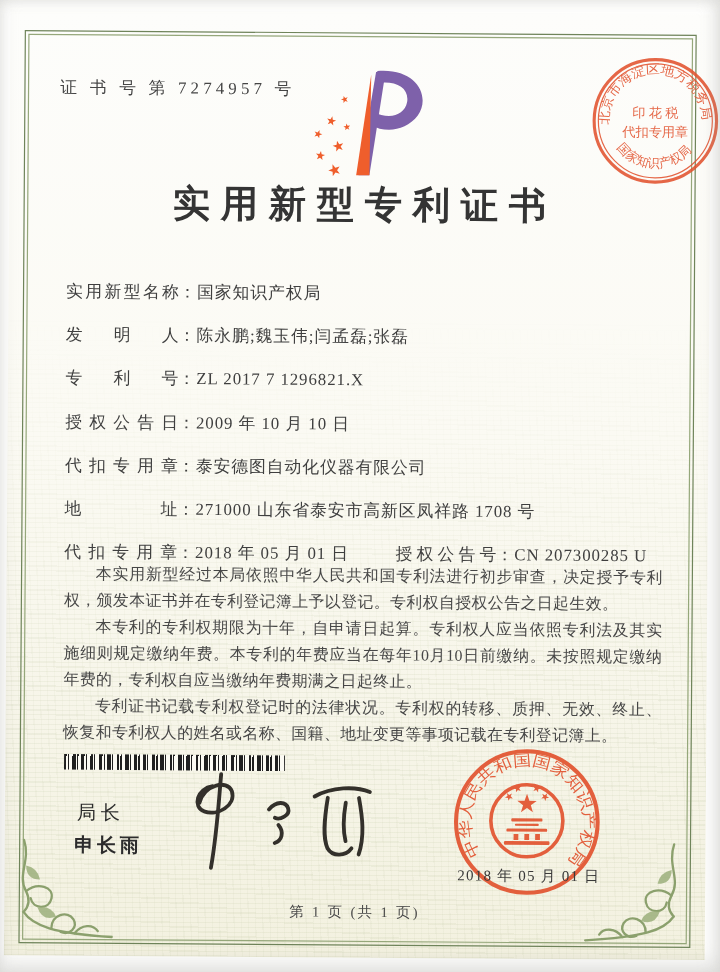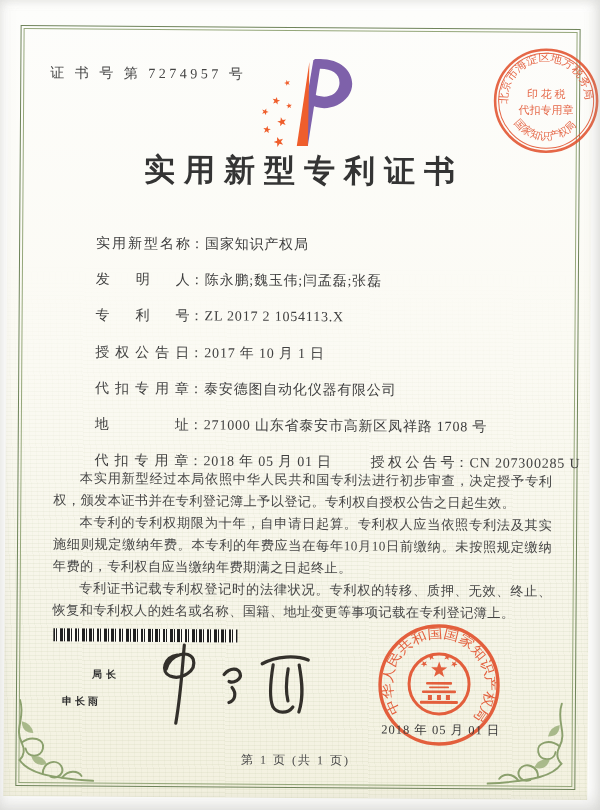--- a/index.html
+++ b/index.html
@@ -28,36 +28,36 @@
     mask-image:linear-gradient(180deg,transparent 0%,transparent 32%,#000 72%);
   }
   .frame{position:absolute;left:12px;top:17px;width:558px;height:759px;
          border:1px solid #6f845a;}
   .frame-inner{position:absolute;inset:2px;border:1px solid #95a77a;}
   .certno{position:absolute;left:42px;top:56px;font-size:14px;letter-spacing:3.5px;color:#454545;}
   .logo{position:absolute;left:249px;top:46px;width:100px;height:94px;}
   .title{position:absolute;left:0;top:140px;width:100%;text-align:center;
          font-size:31px;font-weight:600;letter-spacing:9px;text-indent:9px;color:#343434;}
   .row{position:absolute;left:48px;width:505px;height:22px;font-size:14px;color:#3f3f3f;white-space:nowrap;}
-  .flabel{display:inline-block;width:94px;text-align:justify;text-align-last:justify;vertical-align:baseline;margin-left:41px;}
+  .flabel{display:inline-block;width:94px;text-align:justify;text-align-last:justify;vertical-align:baseline;}
   .flabel.small{width:84px;font-family:Liberation Serif, serif;}
   .fvalue{letter-spacing:.8px;}
   .colon{margin-right:1px;}
   .pair2{position:absolute;left:276px;top:0;}
   .paras{position:absolute;left:48px;top:459px;width:499px;}
   .paras p{margin:0;font-size:13.2px;line-height:22px;text-align:justify;
            text-indent:2em;color:#474747;letter-spacing:.4px;}
   .barcode{position:absolute;left:49px;top:620px;width:184px;height:13px;
     background:repeating-linear-gradient(90deg,
       #1f1f1f 0 2px,#fbfaf3 2px 3px,#1f1f1f 3px 4px,#fbfaf3 4px 7px,
       #1f1f1f 7px 10px,#fbfaf3 10px 11px,#1f1f1f 11px 12px,#fbfaf3 12px 14px,
       #1f1f1f 14px 17px,#fbfaf3 17px 18px,#1f1f1f 18px 19px,#fbfaf3 19px 22px);}
-  .officer-title{position:absolute;left:60px;top:659px;font-size:10px;font-weight:700;
-                 letter-spacing:4px;color:#2c2c2c;margin-left:28px;}
-  .officer-name{position:absolute;left:58px;top:686px;font-size:10px;font-weight:700;
+  .officer-title{position:absolute;left:60px;top:659px;font-size:16px;font-weight:400;
+                 letter-spacing:4px;color:#2c2c2c;}
+  .officer-name{position:absolute;left:58px;top:686px;font-size:16px;font-weight:700;
                 letter-spacing:3px;color:#2c2c2c;}
   .signature{position:absolute;left:132px;top:630px;width:190px;height:92px;z-index:4;}
   .office-seal{position:absolute;left:372px;top:611px;width:126px;height:126px;z-index:5;opacity:.92;}
   .tax-seal{position:absolute;left:482px;top:33px;width:112px;height:112px;z-index:5;opacity:.88;}
   .issue-date{position:absolute;left:352px;top:711px;width:170px;text-align:center;z-index:6;
               font-size:12.5px;letter-spacing:1px;color:#3a3a3a;}
   .footer{position:absolute;left:0;top:742px;width:100%;text-align:center;
           font-size:12px;letter-spacing:2px;color:#4a4a4a;}
   .orn{position:absolute;width:88px;height:92px;z-index:3;}
   .orn-left{left:6px;top:688px;}
@@ -141,24 +141,24 @@
 
   <div class="title">实用新型专利证书</div>
 
   <div class="row" style="top:226px">
     <span class="flabel">实用新型名称</span><span class="colon">：</span><span class="fvalue">国家知识产权局</span>
   </div>
   <div class="row" style="top:262px">
     <span class="flabel">发明人</span><span class="colon">：</span><span class="fvalue">陈永鹏;魏玉伟;闫孟磊;张磊</span>
   </div>
   <div class="row" style="top:298px">
-    <span class="flabel">专利号</span><span class="colon">：</span><span class="fvalue">ZL 2017 2 1054113.X</span>
+    <span class="flabel">专利号</span><span class="colon">：</span><span class="fvalue">ZL 2017 7 1296821.X</span>
   </div>
   <div class="row" style="top:335px">
-    <span class="flabel">授权公告日</span><span class="colon">：</span><span class="fvalue">2017 年 10 月 1 日</span>
+    <span class="flabel">授权公告日</span><span class="colon">：</span><span class="fvalue">2009 年 10 月 10 日</span>
   </div>
   <div class="row" style="top:371px">
     <span class="flabel">代扣专用章</span><span class="colon">：</span><span class="fvalue">泰安德图自动化仪器有限公司</span>
   </div>
   <div class="row" style="top:407px">
     <span class="flabel">地址</span><span class="colon">：</span><span class="fvalue">271000 山东省泰安市高新区凤祥路 1708 号</span>
   </div>
   <div class="row" style="top:443px">
     <span class="flabel">代扣专用章</span><span class="colon">：</span><span class="fvalue">2018 年 05 月 01 日</span>
     <span class="pair2">

